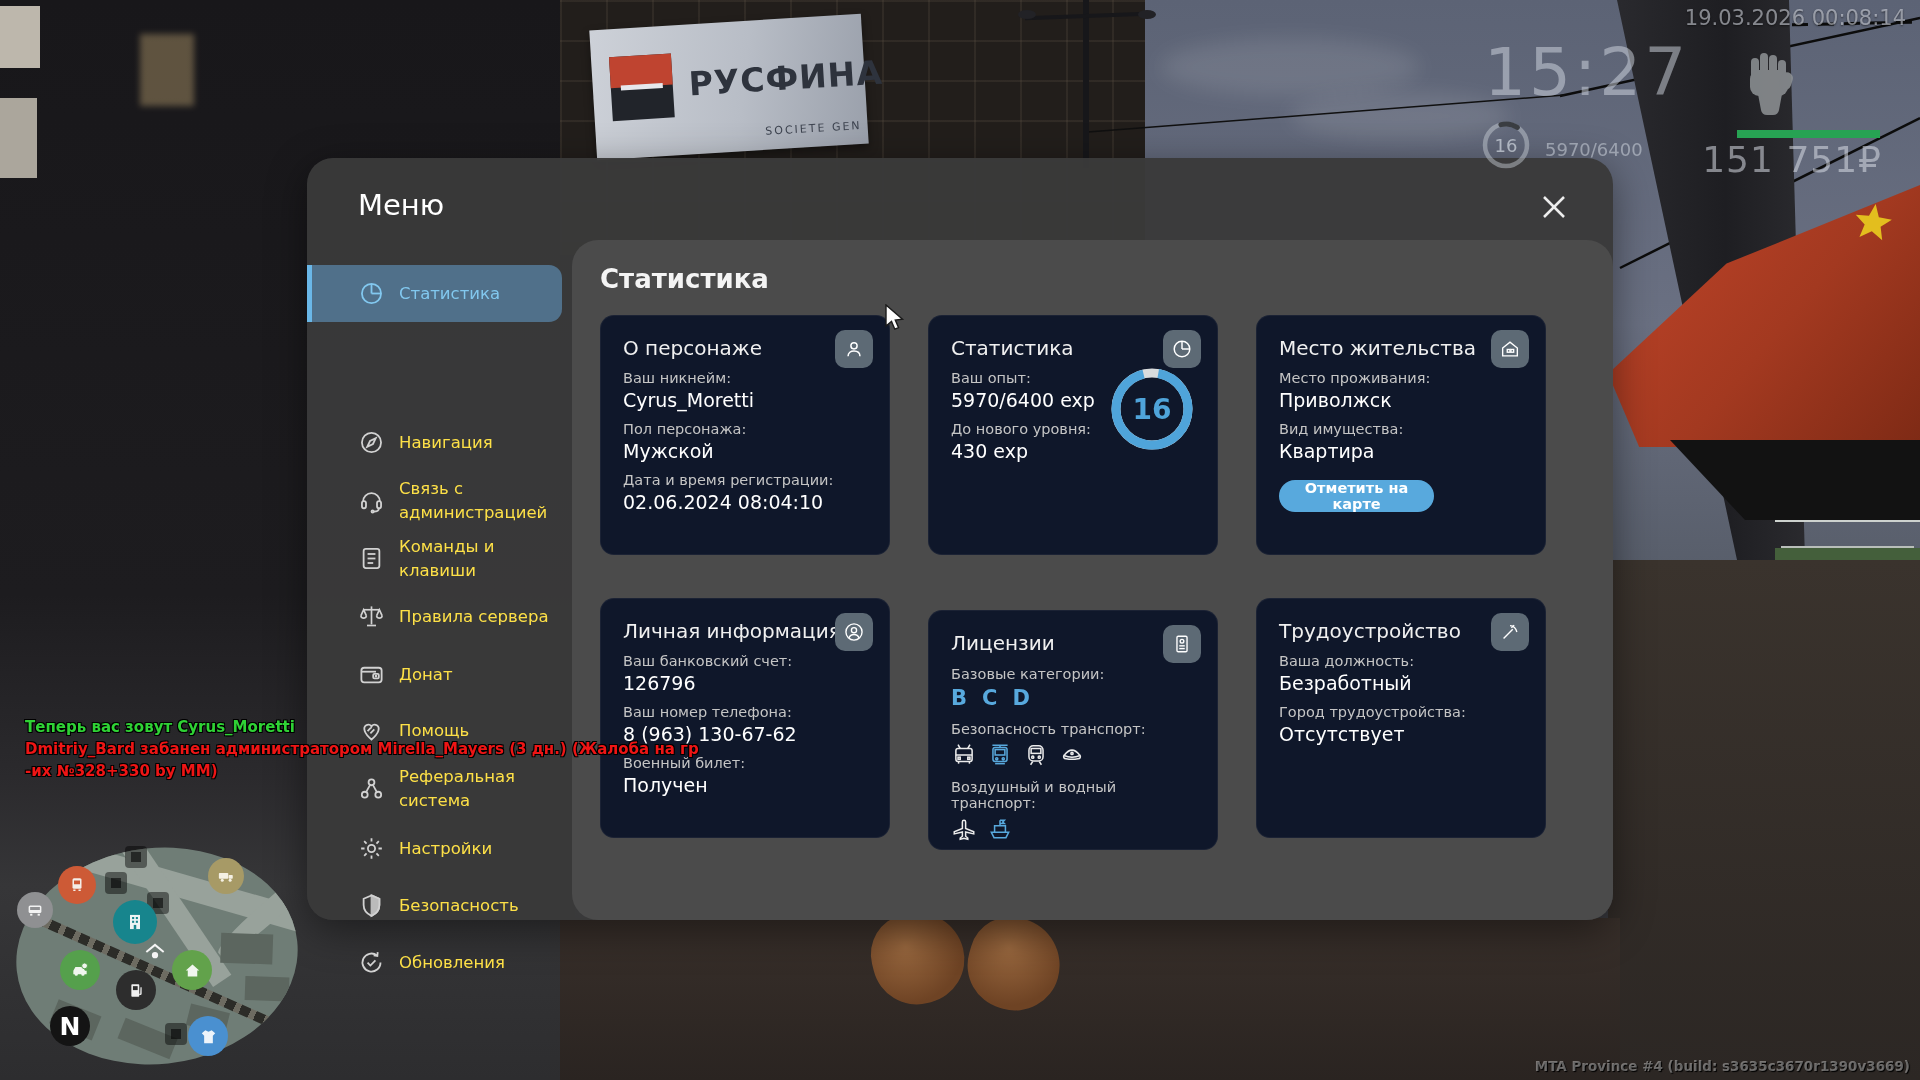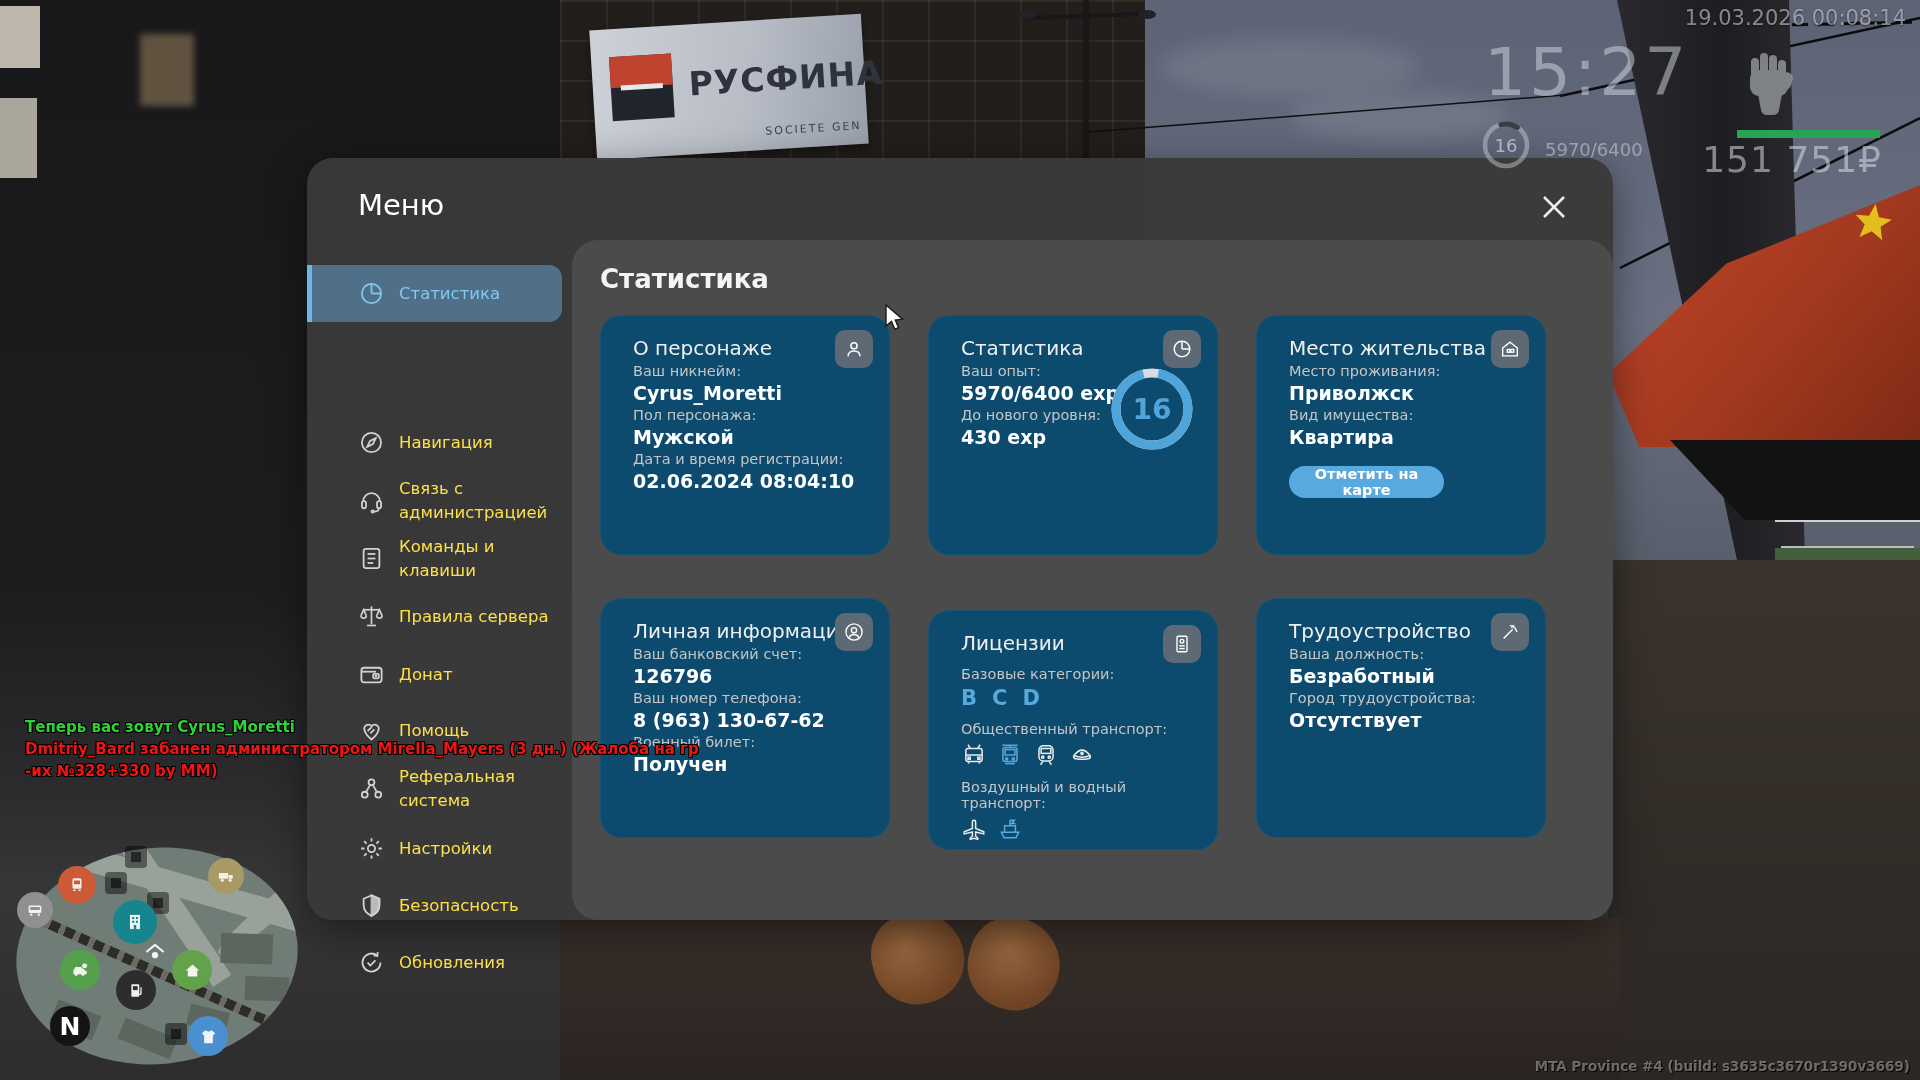--- a/index.html
+++ b/index.html
@@ -80,28 +80,28 @@
   .si .ic{width:27px;height:27px;margin-left:51px;flex:0 0 auto;color:#d2d2d2}
   .si .lb{margin-left:14px;font-size:16.5px;line-height:1.4;color:#fde047;white-space:pre-line}
   .si.active{background:#50708a;border-radius:0 13px 13px 0}
   .si.active::before{content:"";position:absolute;left:0;top:0;width:5px;height:100%;background:#6ab7e8}
   .si.active .ic{color:var(--accent-text)}
   .si.active .lb{color:var(--accent-text)}
   .content{position:absolute;left:265px;top:82px;width:1041px;height:680px;border-radius:26px;
     background:#4b4b4b}
   .content-title{position:absolute;left:28px;top:24px;font-size:26px;font-weight:bold;color:#f4f4f4}
 
-  .card{position:absolute;width:290px;height:240px;border-radius:21px;background:#0c4a6e;
-    border:1px solid rgba(255,255,255,.05);padding:20px 32px}
+  .card{position:absolute;width:290px;height:240px;border-radius:14px;background:#0f172a;
+    border:1px solid rgba(255,255,255,.05);padding:20px 22px}
   .card .ct{font-size:20px;color:#f0f0f0}
   .badge{position:absolute;right:16px;top:14px;width:38px;height:38px;border-radius:10px;
     background:var(--badge-bg);display:flex;align-items:center;justify-content:center;color:#fff}
-  .fld{margin-top:3px}
+  .fld{margin-top:10px}
   .fld .lab{font-size:14.5px;color:#c5c5c5}
-  .fld .val{margin-top:3px;font-size:19px;font-weight:bold;color:#fff}
+  .fld .val{margin-top:3px;font-size:19px;font-weight:normal;color:#fff}
   .c0{left:28px;top:75px}.c1{left:356px;top:75px}.c2{left:684px;top:75px}
   .c3{left:28px;top:358px}.c4{left:356px;top:370px}.c5{left:684px;top:358px}
 
   .ring-wrap{position:absolute;right:22px;top:50px;width:86px;height:86px}
   .ring-wrap .lvl{position:absolute;inset:0;display:flex;align-items:center;justify-content:center;
     font-size:28px;font-weight:bold;color:var(--ring)}
   .map-btn{margin-top:18px;width:155px;height:32px;border:none;border-radius:20px;background:var(--button);
     color:#fff;font-size:14.5px;font-weight:bold;font-family:inherit;cursor:pointer;display:block}
   .lic-lab{font-size:14.5px;color:#c5c5c5;margin-top:11px}
   .lic-cats{margin-top:4px;display:flex;gap:15px}
@@ -407,21 +407,21 @@
             <line x1="9" y1="14" x2="15" y2="14"></line>
               <line x1="9" y1="17" x2="15" y2="17"></line>
             </svg>
         </div>
         <div class="lic-lab">Базовые категории:</div>
         <div class="lic-cats">
           <span>B</span>
           <span>C</span>
           <span>D</span>
         </div>
-        <div class="lic-lab">Общественный транспорт:</div>
+        <div class="lic-lab">Безопасность транспорт:</div>
         <div class="lic-row">
           <svg class="tic" viewBox="0 0 24 24" fill="none" stroke="currentColor" stroke-width="1.4">
             <path d="M8.5 6 L6.5 2.5 M15.5 6 L17.5 2.5"></path>
               <rect x="4.5" y="6" width="15" height="12" rx="2"></rect>
             <line x1="4.5" y1="12" x2="19.5" y2="12"></line>
               <rect x="6.5" y="14" width="2" height="2"></rect>
               <rect x="15.5" y="14" width="2" height="2"></rect>
             <line x1="7" y1="20" x2="7" y2="18"></line>
               <line x1="17" y1="20" x2="17" y2="18"></line>
             </svg>

